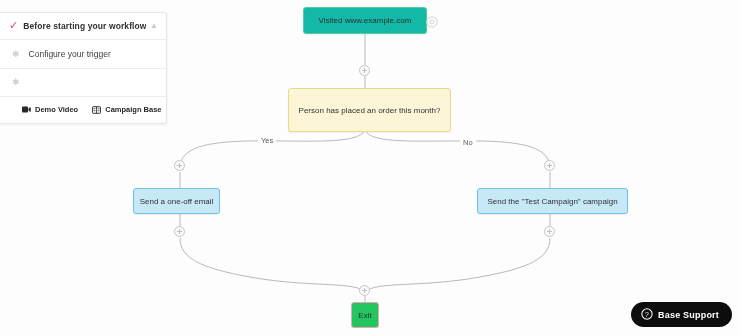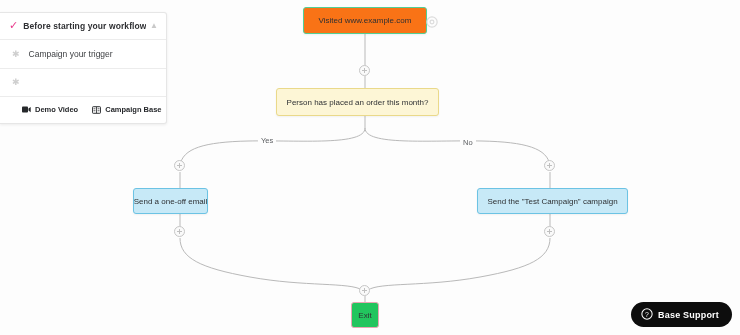--- a/index.html
+++ b/index.html
@@ -106,21 +106,21 @@
     display: flex; align-items: center; justify-content: center;
     border-radius: 3px;
     border-width: 1px;
     border-style: solid;
     font-size: 8px;
     color: #2e3033;
     white-space: nowrap;
     z-index: 4;
   }
   .node-trigger {
-    background: #f97316;
+    background: #14b8a6;
     border-color: #52cf95;
     box-shadow: 0 1px 2px rgba(0,0,0,0.05);
   }
   .node-decision {
     background: #fdf6d6;
     border-color: #ead98a;
     box-shadow: 0 1px 2px rgba(0,0,0,0.05);
   }
   .node-action {
     background: #c7e9f7;
@@ -224,21 +224,21 @@
   <div class="card">
 
     <div class="card-head">
       <span class="check-icon">✓</span>
       <span class="card-head-title">Before starting your workflow...</span>
       <span class="chev">▲</span>
     </div>
 
     <div class="card-row">
       <span class="bullet">✱</span>
-      <span class="card-row-label">Campaign your trigger</span>
+      <span class="card-row-label">Configure your trigger</span>
     </div>
 
     <div class="card-row">
       <span class="bullet">✱</span>
     </div>
 
     <div class="card-foot">
       <div class="foot-link">
         <span class="foot-ico">
           <svg width="9" height="7" viewBox="0 0 12 9">
@@ -269,25 +269,25 @@
     <span>Visited www.example.com</span>
   </div>
 
   <div class="gear" style="left:426px; top:14px;">
     <svg width="12" height="12" viewBox="0 0 14 14">
       <circle cx="7" cy="7" r="6" fill="none" stroke="#dcdcdc" stroke-width="1.4"></circle>
       <circle cx="7" cy="7" r="2.2" fill="none" stroke="#dcdcdc" stroke-width="1.4"></circle>
     </svg>
   </div>
 
-  <div class="node node-decision" style="left:276px; top:88px; width:163px; height:28px;">
+  <div class="node node-decision" style="left:288px; top:88px; width:163px; height:44px;">
     <span>Person has placed an order this month?</span>
   </div>
 
-  <div class="node node-action" style="left:133px; top:188px; width:75px; height:26px;">
+  <div class="node node-action" style="left:133px; top:188px; width:87px; height:26px;">
     <span>Send a one-off email</span>
   </div>
 
   <div class="node node-action" style="left:477px; top:188px; width:151px; height:26px;">
     <span>Send the "Test Campaign" campaign</span>
   </div>
 
   <div class="node node-exit" style="left:351px; top:302px; width:28px; height:26px;">
     <span>Exit</span>
   </div>

